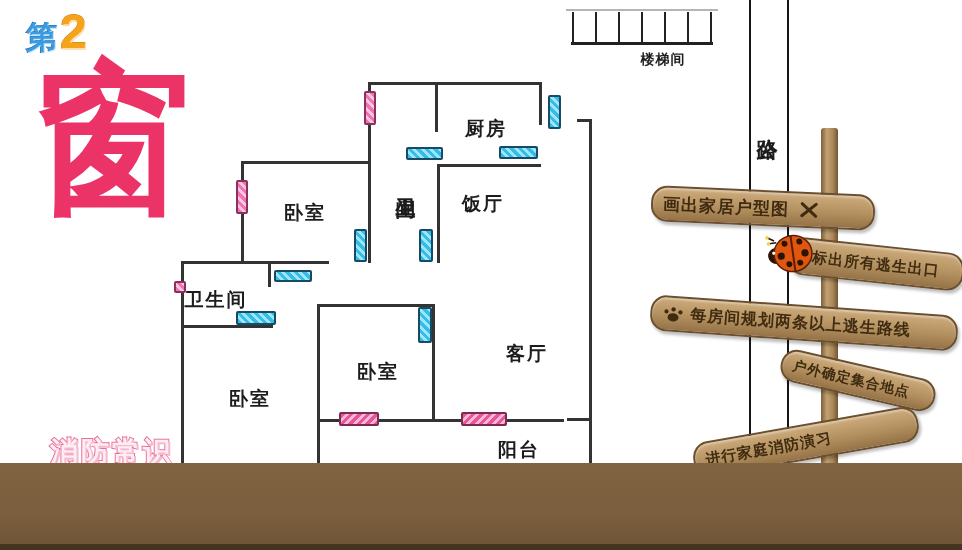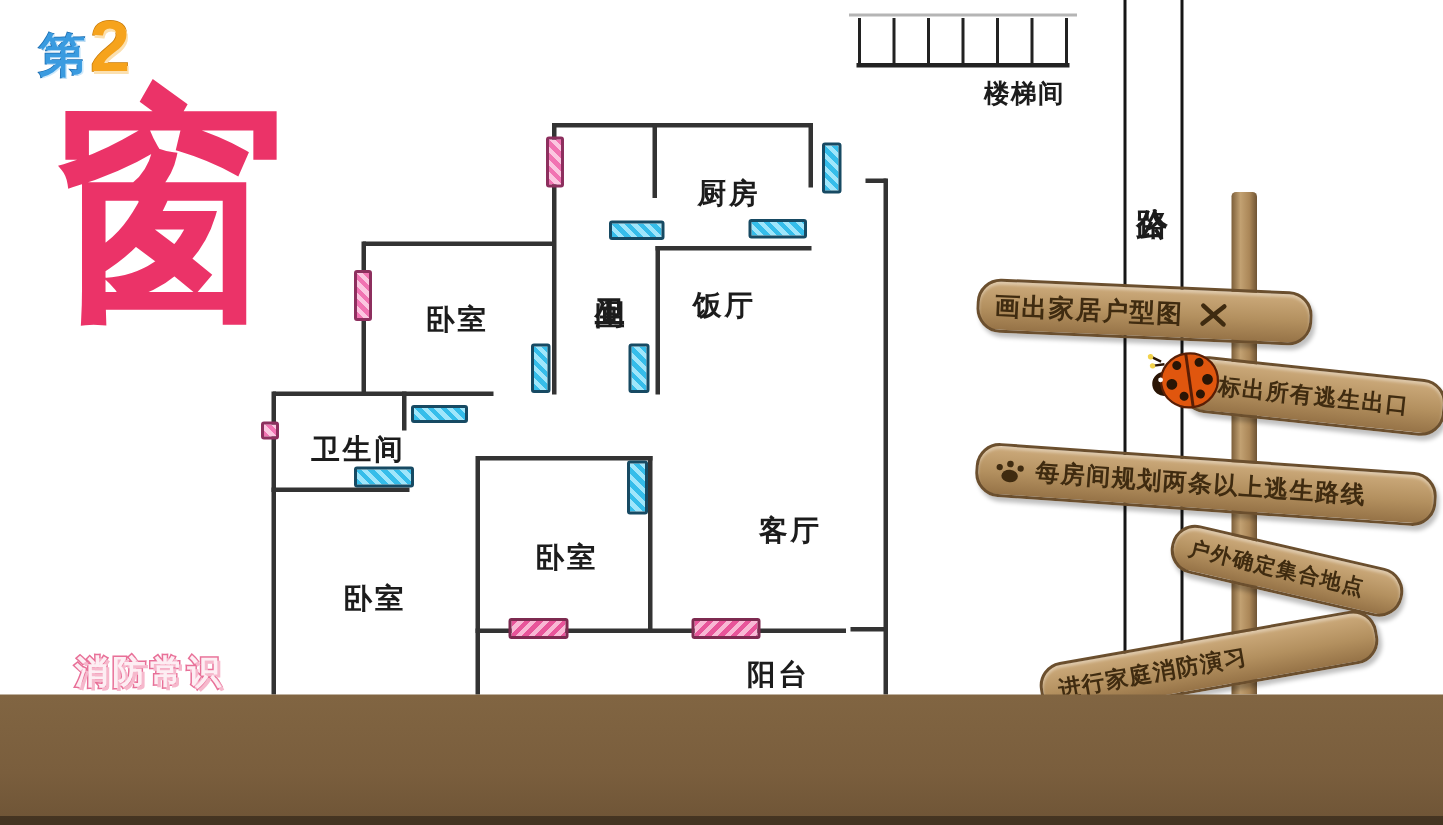--- a/index.html
+++ b/index.html
@@ -79,21 +79,21 @@
     color:#3f2b10; font-weight:bold; white-space:nowrap;
   }
   .sign .sign-text { letter-spacing:1px; }
   .icon-gap { margin-right:6px; display:inline-block; }
 
   .ladybug { position:absolute; left:766px; top:233px; z-index:4; transform:rotate(-8deg); }
 
   
   .watermark {
     position:absolute; left:50px; top:433px; z-index:4;
-    font-size:22px; font-weight:900; letter-spacing:3px; color:#fdeef3;
+    font-size:28px; font-weight:900; letter-spacing:3px; color:#fdeef3;
     -webkit-text-stroke:2px #e87098; paint-order:stroke fill;
     text-shadow:2px 2px 0 #f6b8cc;
   }
   .band {
     position:absolute; left:0; top:463px; width:962px; height:87px; z-index:5;
     background:linear-gradient(180deg,#816542,#7a5e3d 60%,#6e5436);
   }
   .band-edge {
     position:absolute; left:0; bottom:0; width:100%; height:6px;
     background:rgba(0,0,0,.38);
@@ -158,26 +158,26 @@
 <div class="door" style="left:364px;top:91px;width:12px;height:34px;"></div>
 <div class="door" style="left:236px;top:180px;width:12px;height:34px;"></div>
 <div class="door" style="left:174px;top:281px;width:12px;height:12px;"></div>
 <div class="bdoor" style="left:339px;top:412px;width:40px;height:14px;"></div>
 <div class="bdoor" style="left:461px;top:412px;width:46px;height:14px;"></div>
 
 <div class="room-label" style="left:486px;top:116px;">厨房</div>
 <div class="room-label" style="left:483px;top:191px;">饭厅</div>
 <div class="room-label v" style="left:396px;top:183px;font-size:20px;">卫生间</div>
 <div class="room-label" style="left:305px;top:200px;">卧室</div>
-<div class="room-label" style="left:239px;top:287px;">卫生间</div>
+<div class="room-label" style="left:216px;top:287px;">卫生间</div>
 <div class="room-label" style="left:378px;top:359px;">卧室</div>
 <div class="room-label" style="left:250px;top:386px;">卧室</div>
 <div class="room-label" style="left:527px;top:341px;text-align:right;">客厅</div>
 <div class="room-label" style="left:513px;top:437px;padding-left:12px;">阳台</div>
-<div class="room-label" style="left:683px;top:51px;font-size:17px;letter-spacing:1px;">楼梯间</div>
+<div class="room-label" style="left:663px;top:51px;font-size:14px;letter-spacing:1px;">楼梯间</div>
 <div class="room-label v" style="left:757px;top:122px;font-size:21px;">公路</div>
 
 <div class="post"></div>
 
 <div class="sign" style="left:651px;top:190px;width:224px;height:36px;transform:rotate(2.5deg);font-size:17px;">
   <span class="sign-text">画出家居户型图</span>
   <svg class="icon-gap" style="margin:0 0 0 10px;" width="20" height="20" viewBox="0 0 20 20">
     <line x1="3" y1="4" x2="17" y2="16" stroke="#3f2b10" stroke-width="3" stroke-linecap="round"></line>
     <line x1="17" y1="4" x2="3" y2="16" stroke="#3f2b10" stroke-width="3" stroke-linecap="round"></line>
   </svg>

